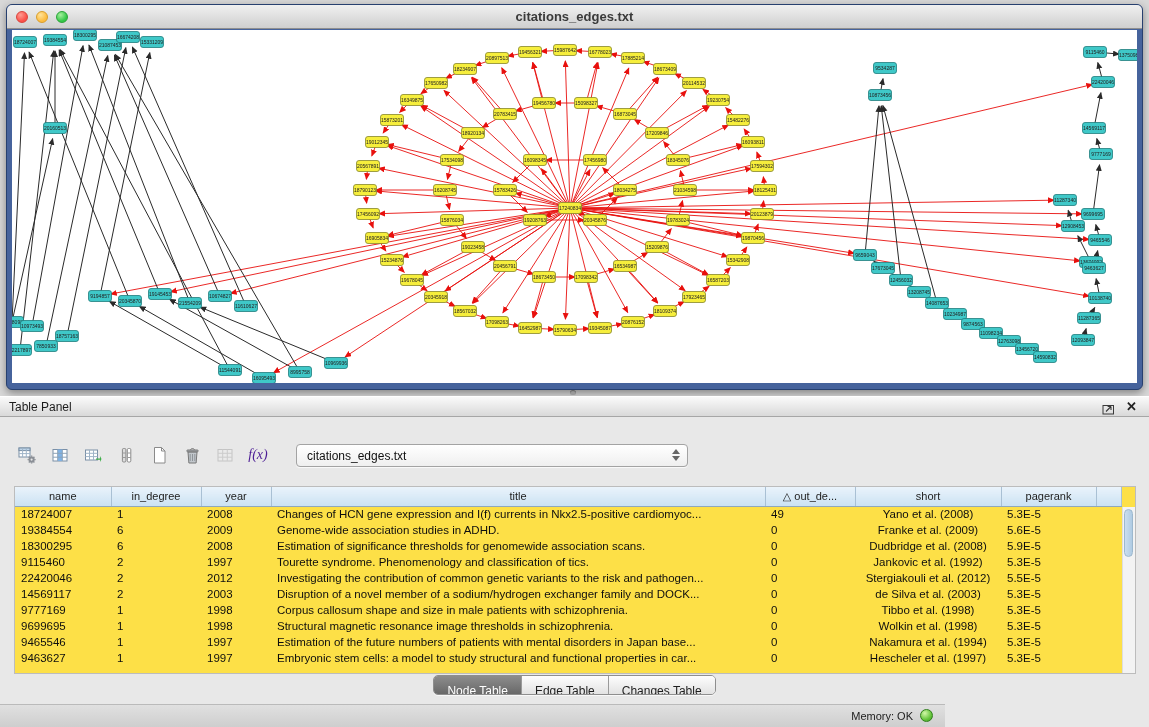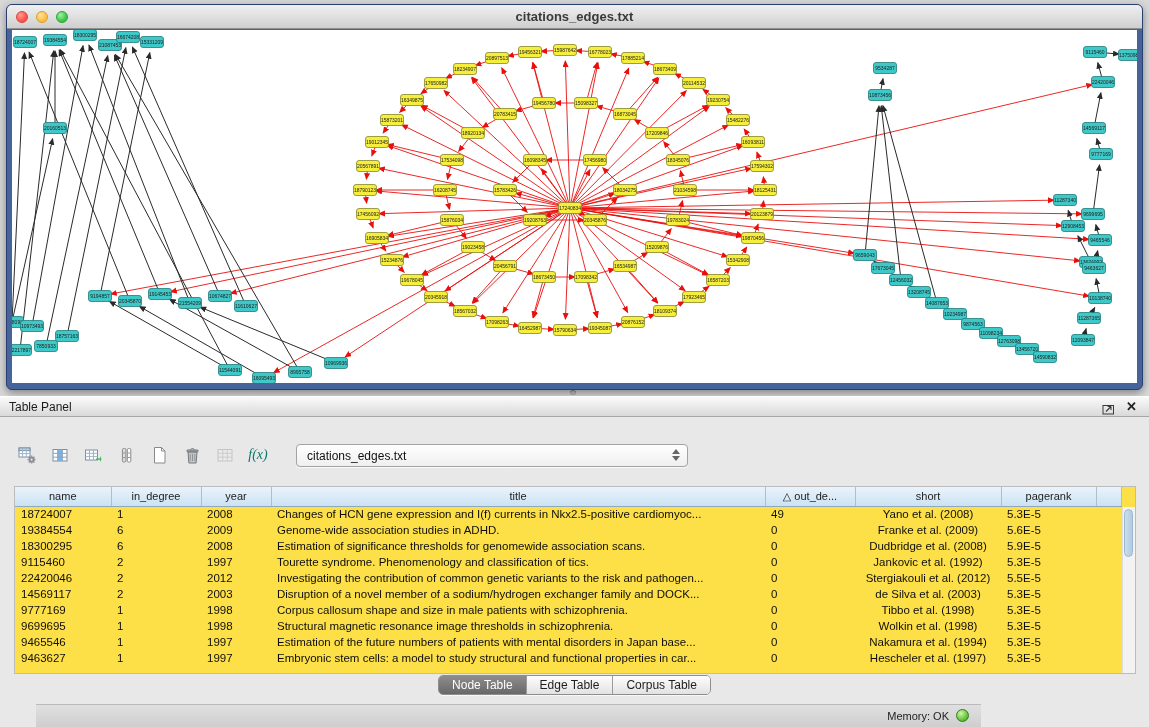--- a/index.html
+++ b/index.html
@@ -32,21 +32,21 @@
   .panel-title { position:absolute; left:9px; top:3px; font-size:12px; color:#1C1C1C; }
   .float-icon { position:absolute; right:34px; top:4px; width:13px; height:12px; cursor:default; }
   .close-icon { position:absolute; right:12px; top:2px; font-size:13px; font-weight:bold; color:#222; cursor:default; }
 
   .panel-body { position:absolute; left:0; top:417px; width:1149px; height:310px; background:#E8E8E8; }
 
   
   .toolbar { position:absolute; left:14px; top:440px; height:30px; display:flex; align-items:center; }
   .tool-btn { width:26px; height:26px; margin-right:7px; display:flex; align-items:center; justify-content:center;
     border-radius:4px; background:transparent; border:none; }
-  .fx-btn { font-family:"Liberation Serif", serif; font-style:italic; font-size:14px; color:#0f766e; }
+  .fx-btn { font-family:"Liberation Serif", serif; font-style:italic; font-size:14px; color:#4c1d95; }
   .combo { position:relative; margin-left:18px; width:392px; height:23px;
     background:linear-gradient(#FFFFFF,#EFEFEF); border:1px solid #A3A3A3; border-radius:4px;
     box-shadow:0 1px 1px rgba(255,255,255,.8); }
   .combo-text { position:absolute; left:10px; top:4px; font-size:12px; color:#111; }
   .combo-arrows { position:absolute; right:7px; top:4px; display:flex; flex-direction:column; align-items:center; gap:2px; }
   .combo-arrows .up { width:0; height:0; border-left:4px solid transparent; border-right:4px solid transparent; border-bottom:5px solid #666; }
   .combo-arrows .dn { width:0; height:0; border-left:4px solid transparent; border-right:4px solid transparent; border-top:5px solid #666; }
 
   
   .table-area { position:absolute; left:14px; top:486px; width:1122px; height:188px;
@@ -58,28 +58,28 @@
     white-space:nowrap; overflow:hidden; text-overflow:clip; }
   .table-area td:nth-child(6) { text-align:center; }
   .vscroll { position:absolute; right:0; top:20px; bottom:0; width:13px; background:#F3F3F3; border-left:1px solid #DDDDDD; }
   .vthumb { position:absolute; top:2px; left:1px; width:9px; height:48px; border-radius:5px;
     background:linear-gradient(90deg,#CBDEEE,#AFCBE3); border:1px solid #9DB8CE; }
 
   
   .tabs { position:absolute; left:0; top:675px; width:1149px; display:flex; justify-content:center; }
   .tab-group { display:flex; border:1px solid #8E8E8E; border-radius:5px; overflow:hidden; height:20px;
     box-shadow:0 1px 0 rgba(255,255,255,.7); }
-  .tab { padding:0 13px; font-size:12px; line-height:19px; background:linear-gradient(#FDFDFD,#E2E2E2);
+  .tab { padding:6px 13px; font-size:12px; line-height:19px; background:linear-gradient(#FDFDFD,#E2E2E2);
     color:#1E1E1E; border-right:1px solid #9A9A9A; }
   .tab:last-child { border-right:none; }
   .tab.selected { background:linear-gradient(#8D8D8D,#686868); color:#FFFFFF; }
 
   
   .status-bar { position:absolute; left:0; bottom:0; width:945px; height:23px;
-    background:linear-gradient(#E0E0E0,#CECECE); border-top:1px solid #BABABA;margin-left:36px; }
+    background:linear-gradient(#E0E0E0,#CECECE); border-top:1px solid #BABABA; }
   .memory-label { position:absolute; right:32px; top:5px; font-size:11px; color:#222; }
   .memory-dot { position:absolute; right:12px; top:4px; width:13px; height:13px; border-radius:50%;
     background:radial-gradient(circle at 35% 30%, #D2F7A8, #66C53C 60%, #3F9A22); border:1px solid #2F7F1A; }
 </style>
 </head>
 <body>
 
 <div id="app">
 
   <div class="graph-window">
@@ -933,21 +933,21 @@
     </table>
     <div class="vscroll">
       <div class="vthumb"></div>
     </div>
   </div>
 
   <div class="tabs">
     <div class="tab-group" id="tab-group">
         <div class="tab selected">Node Table</div>
         <div class="tab">Edge Table</div>
-        <div class="tab">Corpus Table</div>
+        <div class="tab">Changes Table</div>
       </div>
   </div>
 
   <div class="status-bar">
     <span class="memory-label">Memory: OK</span>
     <span class="memory-dot"></span>
   </div>
 
 </div>
 

